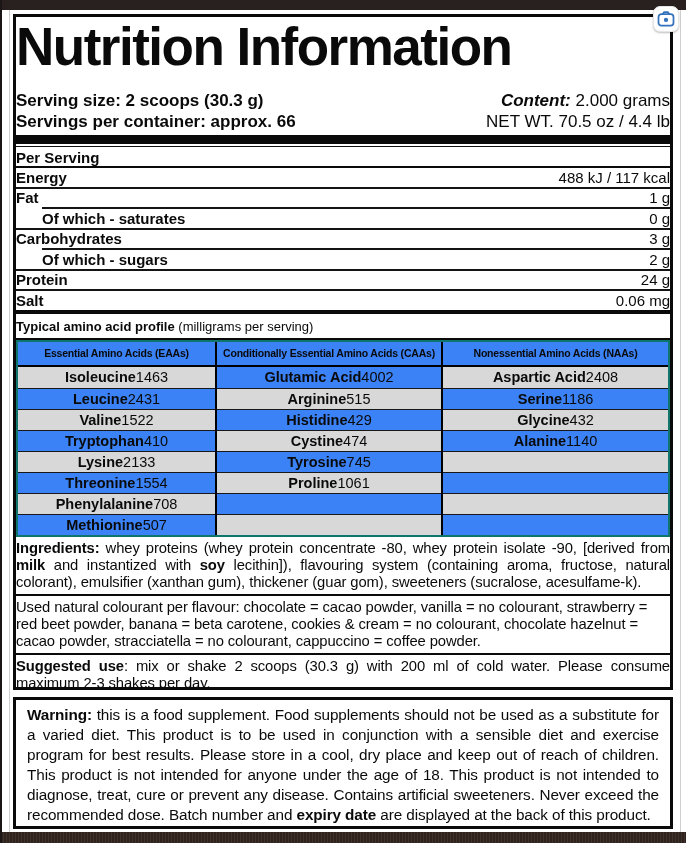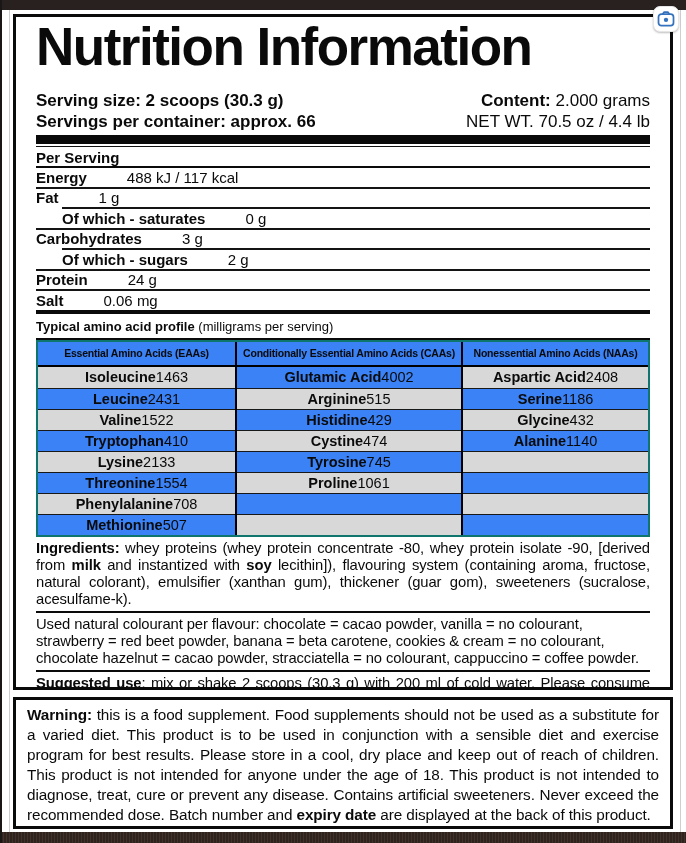--- a/index.html
+++ b/index.html
@@ -14,37 +14,37 @@
     background-image:repeating-linear-gradient(90deg,rgba(255,255,255,.07) 0 1px,transparent 1px 3px);}
   .edge-left{position:absolute;left:0;top:0;width:2px;height:843px;background:#191615;}
   .faint-line{position:absolute;top:10px;height:822px;width:1px;background:#cfcfcf;}
   .faint-line.l{left:9px;} .faint-line.r{left:680px;}
 
   .camera-btn{position:absolute;top:6px;left:653px;width:26px;height:26px;border:1px solid #e6e6e6;
     border-radius:7px;background:#fff;display:flex;align-items:center;justify-content:center;
     box-shadow:0 1px 2px rgba(0,0,0,.25);cursor:pointer;padding:0;z-index:5;}
 
   .main-box{position:absolute;left:13px;top:14px;width:660px;height:676px;box-sizing:border-box;
-    border:3px solid #0a0a0a;background:#fff;padding:0 20px;overflow:hidden;}
+    border:3px solid #0a0a0a;background:#fff;padding:0 0;overflow:hidden;}
 
   .title{font-weight:bold;font-size:53px;line-height:50px;letter-spacing:-1.5px;margin-top:5px;
     white-space:nowrap;}
   .hdr{display:flex;justify-content:space-between;align-items:flex-start;margin-top:18px;}
   .hdr .l div,.hdr .r div{font-size:17px;line-height:21px;}
   .hdr .l div{font-weight:bold;}
   .hdr .r{text-align:right;}
-  .hdr .r b{font-weight:bold;}
+  .hdr .r b{font-weight:bold;font-style:italic;}
 
   .bar{height:9px;background:#0a0a0a;margin-top:3px;}
   .hairline{height:1px;background:#111;margin-top:2px;}
   .ps-header{font-weight:bold;font-size:15px;line-height:17px;text-align:left;padding-top:2px;}
   .line2{height:2px;background:#0a0a0a;}
   .line4{height:4px;background:#0a0a0a;}
 
-  .ps-row{display:flex;align-items:center;height:18.5px;font-size:15px;gap:40px;}
+  .ps-row{display:flex;justify-content:space-between;align-items:center;height:18.5px;font-size:15px;}
   .ps-row .lbl{font-weight:bold;}
   .ps-row.ind .lbl{margin-left:26px;}
   .sep{height:2px;background:#141414;}
   .sep.ind{margin-left:26px;}
 
   .section-title{font-size:13px;line-height:22px;padding-top:2px;}
   .section-title b{font-weight:bold;}
 
   .amino-table{display:grid;grid-template-columns:197px 226px 1fr;border:2px solid #0f766e;
     box-sizing:border-box;background:#3b82f6;}

